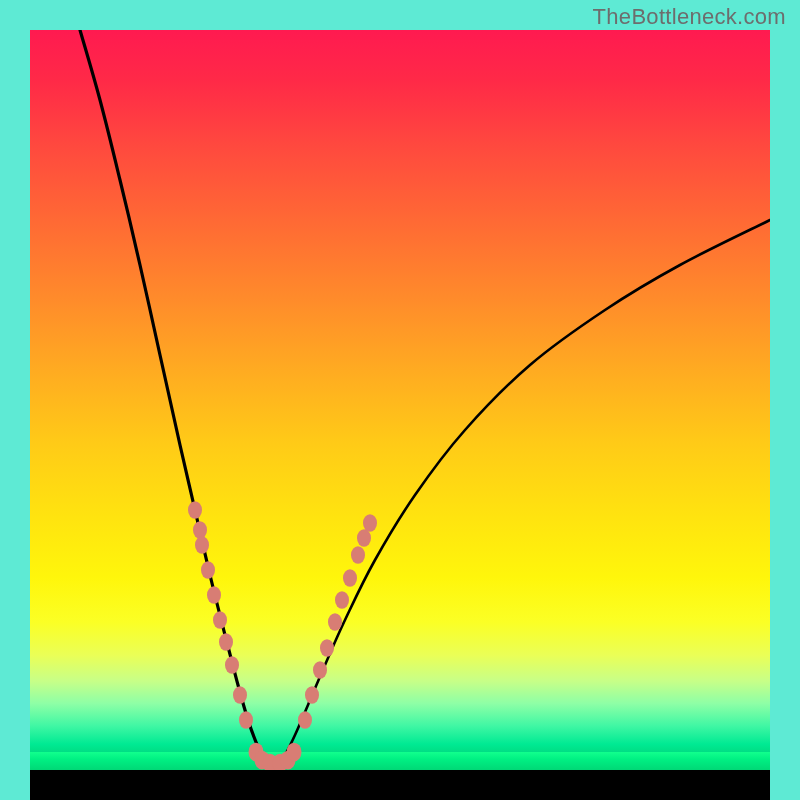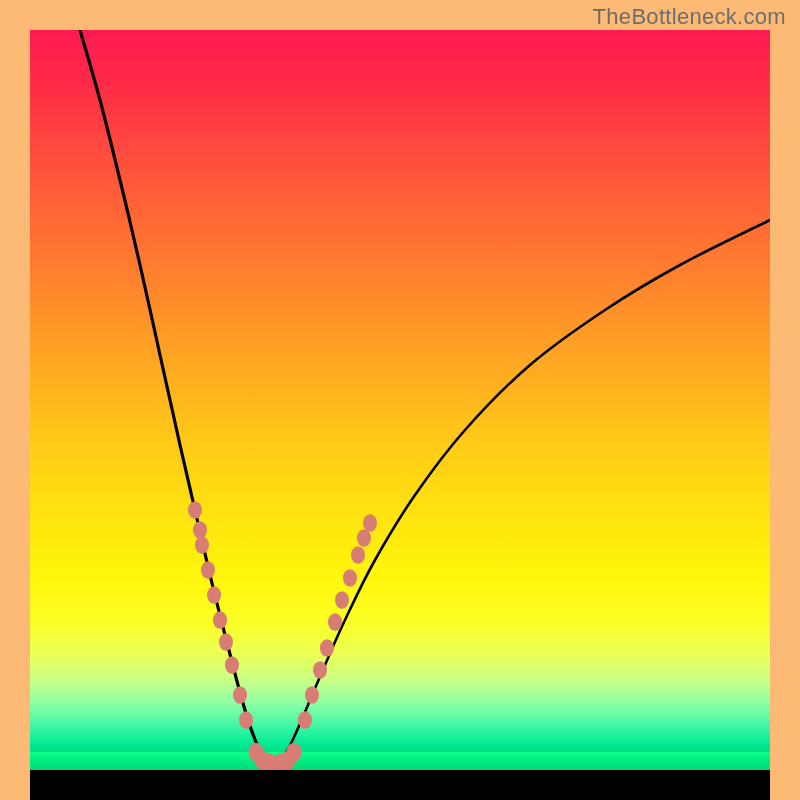--- a/index.html
+++ b/index.html
@@ -8,21 +8,21 @@
     width: 800px;
     height: 800px;
     background: #000;
     overflow: hidden;
     font-family: Arial, Helvetica, sans-serif;
   }
   .frame {
     position: relative;
     width: 800px;
     height: 800px;
-    background: #fdba74;
+    background: #5eead4;
   }
   .watermark {
     position: absolute;
     top: 4px;
     right: 14px;
     color: #6d6d6d;
     font-size: 22px;
     font-weight: 500;
     letter-spacing: 0.3px;
     z-index: 30;

